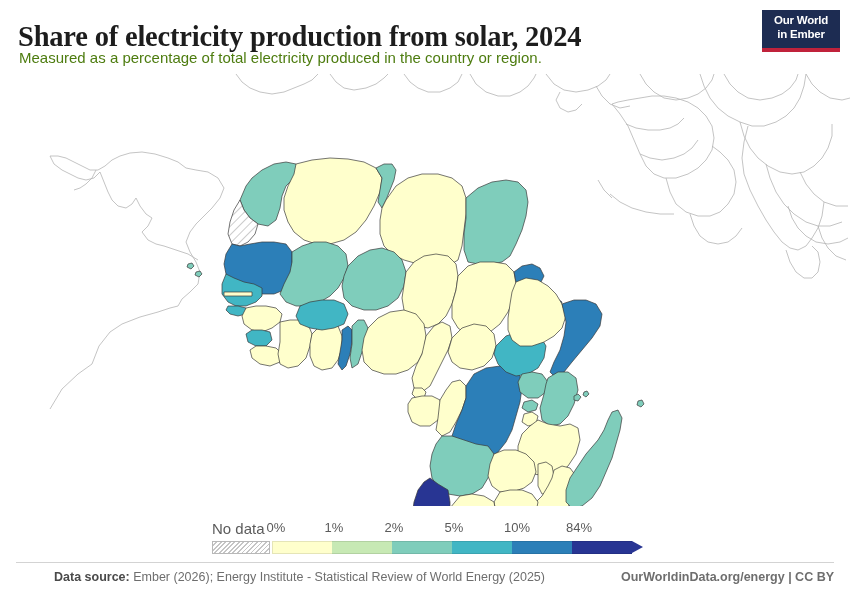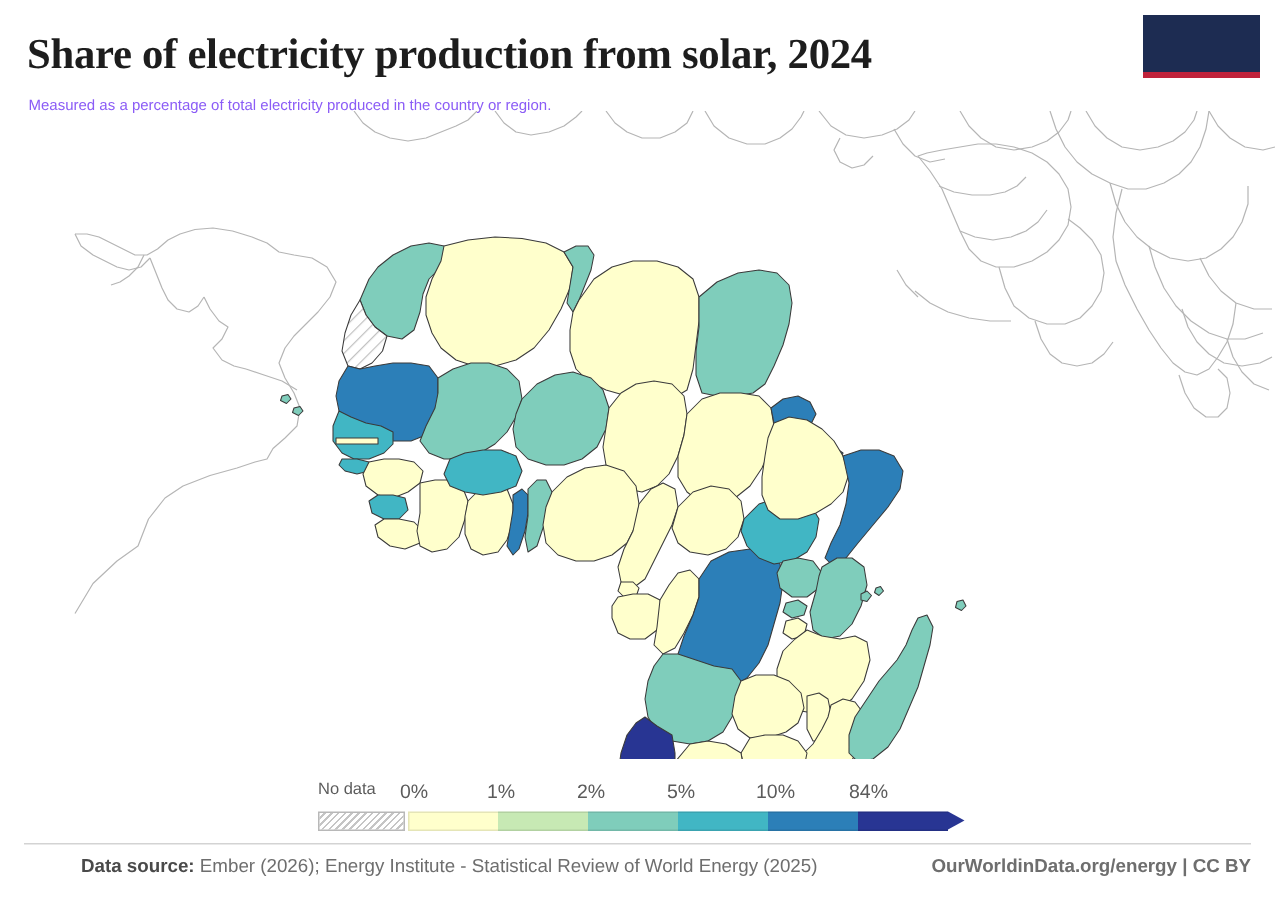--- a/index.html
+++ b/index.html
@@ -30,24 +30,24 @@
     font-family: "Liberation Serif", serif;
     font-size: 28.5px;
     font-weight: 700;
     letter-spacing: -0.2px;
     color: #1d1d1d;
     white-space: nowrap;
   }
   #page-subtitle {
     position: absolute;
     left: 19px;
-    top: 65px;
-    font-size: 10px;
+    top: 49px;
+    font-size: 15px;
     font-weight: 400;
-    color: #8b5cf6;
+    color: #4d7c0f;
     white-space: nowrap;
   }
 
   
   #owid-logo {
     position: absolute;
     right: 10px;
     top: 10px;
     width: 78px;
     height: 42px;
@@ -56,21 +56,20 @@
     padding-top: 4px;
   }
   #owid-logo .logo-line {
     display: block;
     text-align: center;
     color: #ffffff;
     font-size: 11.5px;
     font-weight: 700;
     line-height: 13.5px;
     letter-spacing: -0.2px;
-    margin-top: 35px;
   }
   #owid-logo .logo-rule {
     position: absolute;
     left: 0;
     bottom: 0;
     width: 78px;
     height: 4px;
     background: #c0223b;
   }
 
@@ -93,21 +92,21 @@
     height: 50px;
   }
   #legend-nodata {
     position: absolute;
     left: 212px;
     top: 14px;
     width: 62px;
     height: 34px;
   }
   #legend-nodata .nodata-label {
-    font-size: 11px;
+    font-size: 15px;
     color: #5b5b5b;
     white-space: nowrap;
     text-align: left;
   }
   #legend-nodata .nodata-swatch {
     position: absolute;
     left: 0;
     top: 21px;
     width: 58px;
     height: 13px;

